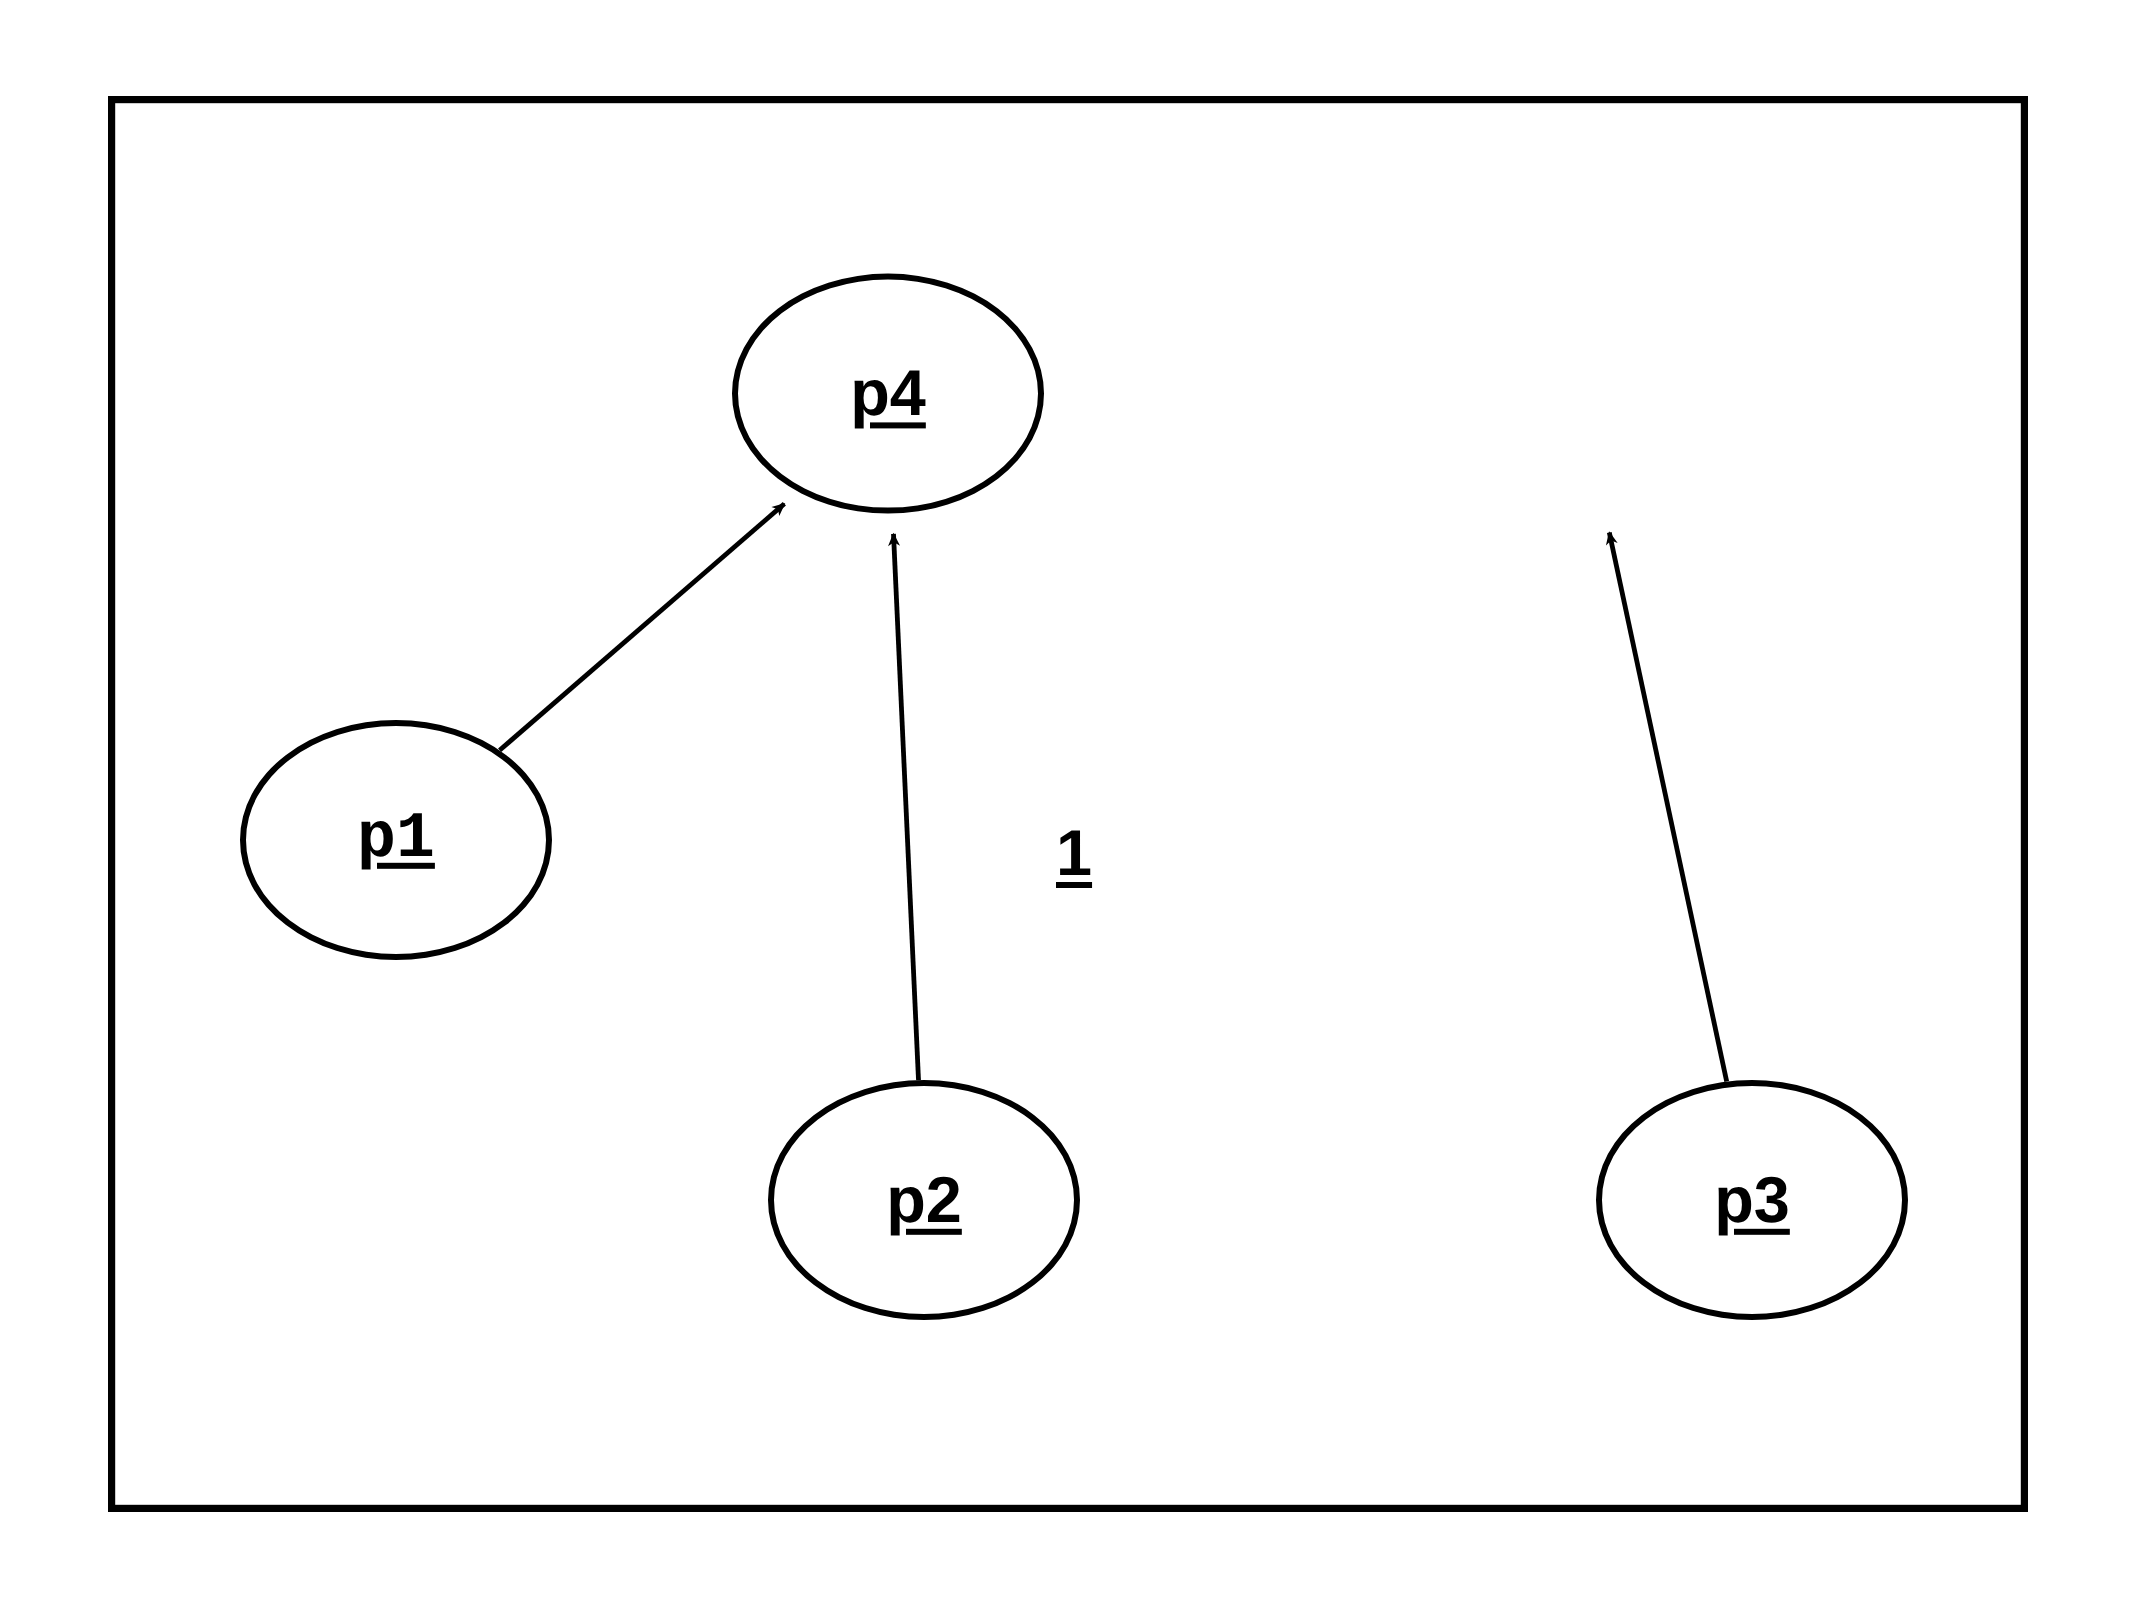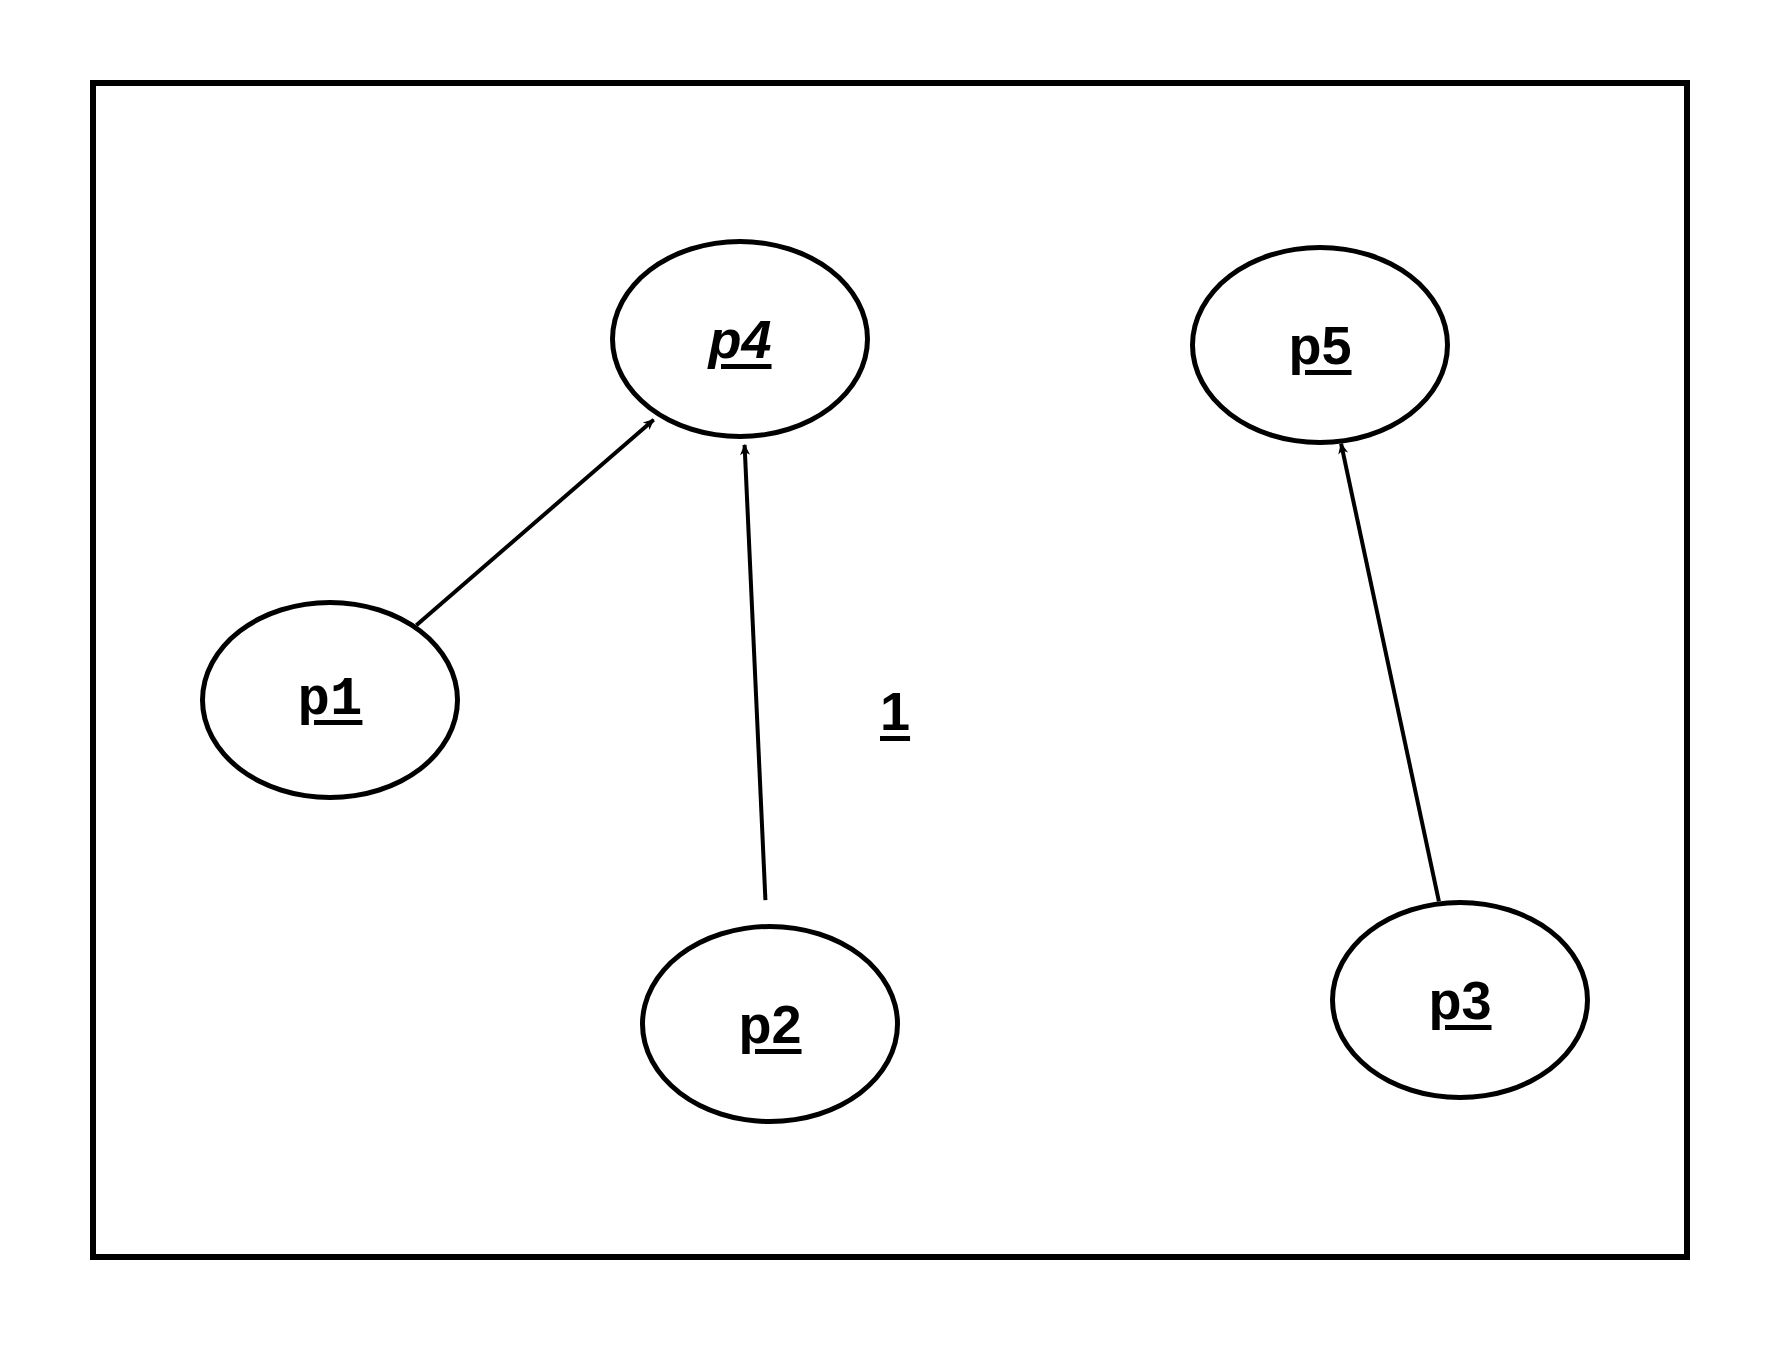--- a/index.html
+++ b/index.html
@@ -69,28 +69,25 @@
     <g id="edge-group" stroke="#000" stroke-width="4" fill="none" marker-end="url(#arrowhead)">
         <line x1="416.3411539408552" y1="625.2411959780401" x2="653.6588460591448" y2="419.75880402196"></line>
         <line x1="765.4226873330814" y1="900.0620067722781" x2="744.5773126669186" y2="444.93799322772185"></line>
         <line x1="1438.9091231936516" y1="901.3248263702985" x2="1341.0908768063484" y2="443.6751736297015"></line>
       </g>
   </svg>
 
   <div class="node" style="left: 200px; top: 600px; width: 260px; height: 200px; font-family: Liberation Mono, monospace;">
     <span class="node-label">p1</span>
   </div>
-  <div class="node" style="left: 640px; top: 924px; width: 260px; height: 200px;">
+  <div class="node" style="left: 640px; top: 900px; width: 260px; height: 200px;">
     <span class="node-label">p2</span>
   </div>
   <div class="node" style="left: 1330px; top: 900px; width: 260px; height: 200px; justify-content: center;">
     <span class="node-label">p3</span>
   </div>
-  <div class="node" style="left: 610px; top: 239px; width: 260px; height: 200px; font-style: italic;">
+  <div class="node" style="left: 610px; top: 228px; width: 260px; height: 200px;">
     <span class="node-label">p4</span>
-  </div>
-  <div class="node" style="left: 1190px; top: 245px; width: 260px; height: 200px;">
-    <span class="node-label">p5</span>
   </div>
 
   <div class="figure-number" style="left: 880px; top: 680px;">1</div>
 
 </div>
 
 </body></html>

